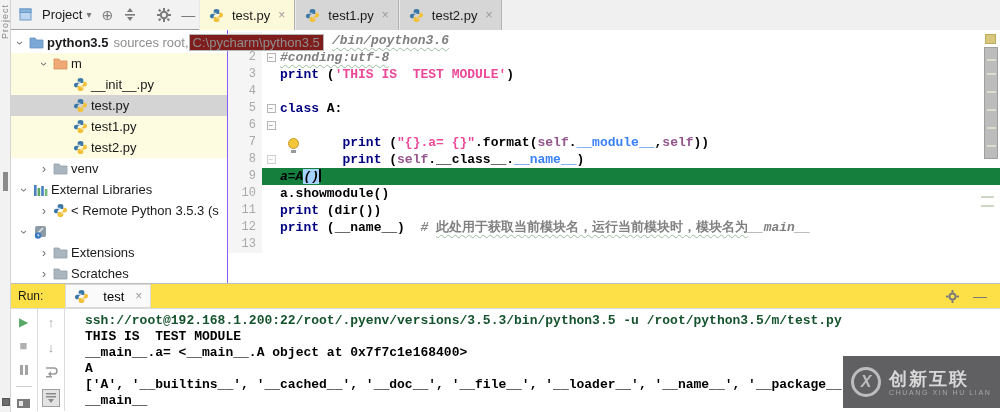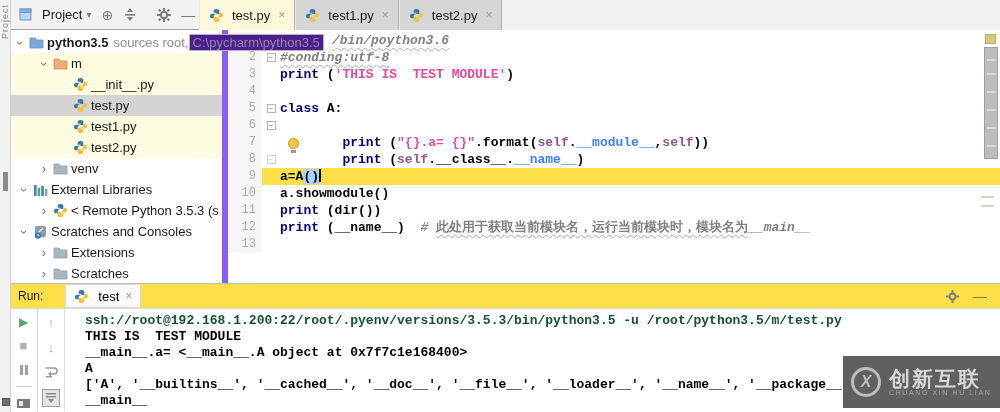--- a/index.html
+++ b/index.html
@@ -28,42 +28,42 @@
   .vsep { width:1px; height:18px; background:#cfcfcf; }
   .tabs { display:flex; flex:1; background:#f0f0f0; height:30px; }
   .tab { display:flex; align-items:center; gap:5px; padding:0 9px; font-size:13px;
          color:#1a1a1a; background:#d6d6d6; border-right:1px solid #b2b2b2;
          border-left:1px solid #e9e9e9; height:30px; }
   .tab.active { background:#fbf9d9; }
   .tab .x { color:#9b9b9b; font-size:12px; margin-left:3px; }
 
   
   .tree { position:absolute; left:11px; top:30px; width:217px; height:253px;
-          background:#fff; border-right:6px solid #8b5cf6; z-index:5;
+          background:#fff; border-right:1px solid #8b5cf6; z-index:5;
           padding-top:2px; overflow:visible; }
   .trow { height:21px; display:flex; align-items:center; white-space:nowrap;
           font-size:13px; color:#1a1a1a; }
   .trow.bg-yellow { background:#fdfce1; }
   .trow.bg-selected { background:#d4d4d4; }
   .chev { width:18px; text-align:center; color:#6e6e6e; font-size:12px; flex:0 0 auto; display:inline-block; }
   .chev.down { transform:rotate(90deg); }
   .ticon { width:18px; height:16px; display:inline-flex; align-items:center; flex:0 0 auto; }
   .tlabel.bold { font-weight:bold; }
   .detail { color:#8e8e8e; margin-left:5px; }
-  .pathbox { color:#8e8e8e; background:#4c1d95; border:1px solid #b6b6b6; padding:0 3px; }
+  .pathbox { color:#8e8e8e; background:#7f1d1d; border:1px solid #b6b6b6; padding:0 3px; }
 
   
   .editor { position:absolute; left:228px; top:30px; width:772px; height:253px;
             background:#fff; z-index:1; padding-top:2px; }
   .crow { display:flex; height:17px; line-height:17px;
           font-family:"Liberation Mono", monospace; font-size:13px; }
   .ln { width:34px; flex:0 0 auto; background:#f5f5f5; color:#a9a9a9;
         text-align:right; padding-right:6px; font-size:12px; }
   .lbody { flex:1; display:flex; position:relative; }
-  .lbody.cur { background:#fde047; }
+  .lbody.cur { background:#15803d;font-style:italic; }
   .fold { width:18px; flex:0 0 auto; display:flex; align-items:center; justify-content:center; }
   .foldbox { width:9px; height:9px; border:1px solid #b5b5b5; background:#fbfbfb; color:#7e7e7e;
              font-size:8px; line-height:7px; text-align:center; }
   .foldbox.end { border-color:#cfcfcf; color:#bdbdbd; }
   .codetext { white-space:pre; font-weight:bold; color:#000; }
   .kw { color:#000080; }
   .str { color:#ec4899; }
   .id { color:#94558d; }
   .dun { color:#3b82f6; }
   .com { color:#808080; }
@@ -82,21 +82,21 @@
   .vthumb { position:absolute; left:984px; top:47px; width:14px; height:112px;
             background:#bcbcbc; border:1px solid #9f9f9f; z-index:4; }
   .vtick { position:absolute; left:2px; width:9px; height:2px; background:#d8e0cc; }
   .smark { position:absolute; left:981px; width:13px; height:2px; background:#ccd8c4; z-index:4; }
 
   
   .runpanel { position:absolute; left:0; top:283px; width:1000px; height:129px; background:#fff; }
   .runheader { height:26px; background:#fde047; border-top:1px solid #bdbdbd;
                border-bottom:1px solid #dcdcdc; display:flex; align-items:center; }
   .runheader .runlbl { font-size:12px; color:#1a1a1a; margin-left:18px; }
-  .runtab { display:flex; align-items:center; gap:6px; margin-left:22px; padding:3px 8px;
+  .runtab { display:flex; align-items:center; gap:11px; margin-left:22px; padding:3px 8px;
             background:#fafafa; border:1px solid #d9d9d9; font-size:13px; }
   .runtab .x { color:#9b9b9b; font-size:12px; }
   .runheader .spacer { flex:1; }
   .runheader .tool-ic { margin-right:12px; }
   .runbody { position:relative; height:102px; display:flex; }
   .iconcol { width:27px; flex:0 0 auto; border-right:1px solid #dcdcdc;
              display:flex; flex-direction:column; align-items:center; padding-top:5px; gap:9px; }
   .iconcol.first { padding-left:10px; width:38px; }
   .ric { width:16px; height:16px; display:flex; align-items:center; justify-content:center;
          font-size:13px; color:#9a9a9a; }
@@ -112,21 +112,21 @@
   .cline { height:16px; line-height:16px; white-space:pre; color:#000; font-weight:bold; }
   .cline.green { color:#14532d; font-weight:bold; }
 
   
   .watermark { position:absolute; right:0; bottom:0; width:157px; height:52px;
                background:rgba(68,68,72,0.85); z-index:10; display:flex;
                align-items:center; gap:8px; padding:0 8px; }
   .wlogo { width:30px; height:30px; border:3px solid #bdbdbd; border-radius:50%; flex:0 0 auto;
            display:flex; align-items:center; justify-content:center;
            color:#bdbdbd; font-weight:bold; font-style:italic; font-size:16px; }
-  .wtext .cn { font-size:21px; font-weight:bold; color:#d8d8d8; letter-spacing:2px; line-height:20px; }
+  .wtext .cn { font-size:18px; font-weight:bold; color:#d8d8d8; letter-spacing:2px; line-height:20px; }
   .wtext .en { font-size:7px; color:#a8a8a8; letter-spacing:1.6px; }
 </style>
 </head>
 <body>
 
 <div id="app">
 
   <div class="stripe">
     <span class="vlabel">Project</span>
     <span class="handle"></span>
@@ -309,21 +309,20 @@
           <span style="width: 4px;"></span>
           <span class="chev down">›</span>
           <span class="ticon">
             <svg width="15" height="14">
               <rect x="2" y="1" width="11" height="11" rx="2" fill="#8c9ba5"></rect>
               <path d="M4 9l6-6" stroke="#e8edf0" stroke-width="1.4"></path>
               <circle cx="5" cy="10.5" r="3.2" fill="#3d7bbf"></circle>
               <path d="M5 9v1.7h1.3" stroke="#fff" stroke-width="0.9" fill="none"></path>
             </svg>
           </span>
-          <span class="tlabel">Scratches and Consoles</span>
         </div>
         <div class="trow">
           <span style="width: 24px;"></span>
           <span class="chev">›</span>
           <span class="ticon">
             <svg width="15" height="13">
               <path d="M1 2h5l1.5 2H14v8H1z" fill="#aab6bf" stroke="#93a0a9" stroke-width="0.8"></path>
             </svg>
           </span>
           <span class="tlabel">Extensions</span>

